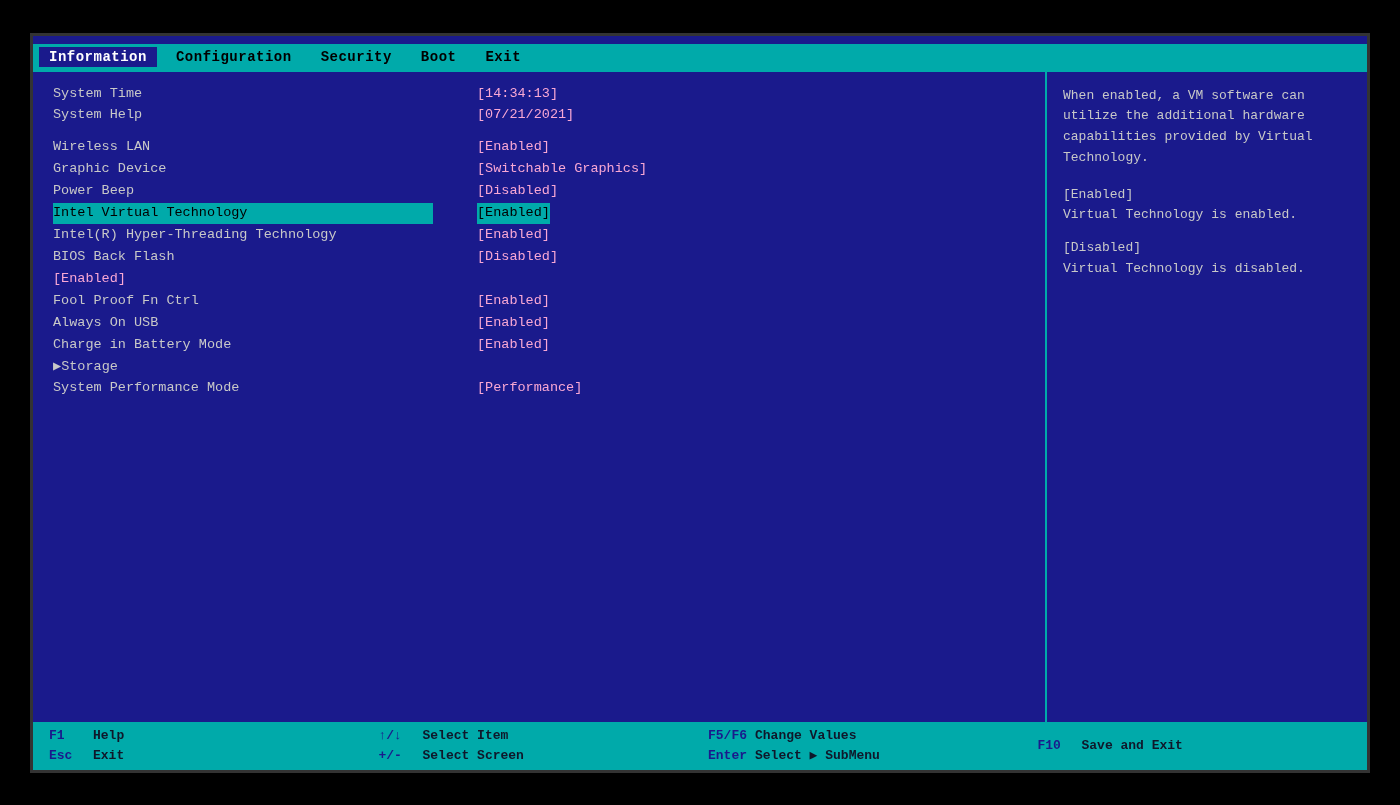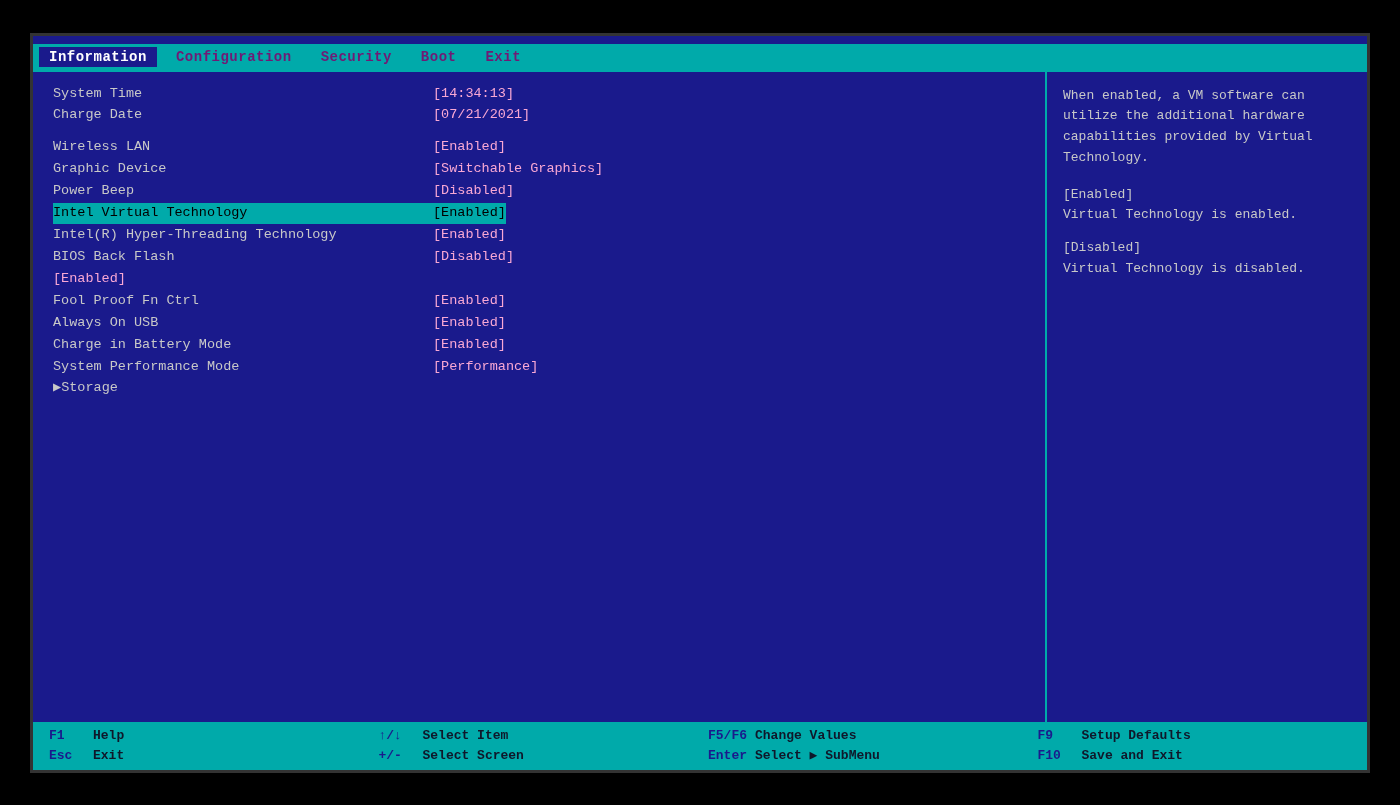--- a/index.html
+++ b/index.html
@@ -41,21 +41,21 @@
     }
     
     #menu-bar {
       background: #00aaaa;
       display: flex;
       flex-direction: row;
       padding: 3px 6px;
       gap: 9px;
     }
     .menu-item {
-      color: #701a75;
+      color: #000000;
       font-size: 14px;
       padding: 2px 10px;
       cursor: pointer;
       font-family: 'Courier New', Courier, monospace;
       font-weight: bold;
       letter-spacing: 0.5px;
     }
     .menu-item.active {
       background: #1a1a8c;
       color: #fff;
@@ -73,20 +73,21 @@
       padding: 12px 20px;
       border-right: 2px solid #00aaaa;
       color: #c8c8c8;
       font-size: 13.5px;
       line-height: 1.55;
     }
     .setting-row {
       display: flex;
       flex-direction: row;
       margin-bottom: 1px;
+      gap: 44px;
     }
     .setting-label {
       width: 380px;
       color: #c8c8c8;
       font-family: 'Courier New', Courier, monospace;
       font-size: 13.5px;
     }
     .setting-label.highlighted {
       background: #00aaaa;
       color: #000;
@@ -168,21 +169,21 @@
       <div class="menu-item">Exit</div>
     </div>
 
   <div id="main-area">
     <div id="config-panel">
         <div class="setting-row">
           <span class="setting-label">System Time</span>
           <span class="setting-value">[14:34:13]</span>
         </div>
         <div class="setting-row">
-          <span class="setting-label">Charge Date</span>
+          <span class="setting-label">System Help</span>
           <span class="setting-value">[07/21/2021]</span>
         </div>
         <div class="spacer-row"></div>
         <div class="setting-row">
           <span class="setting-label">Wireless LAN</span>
           <span class="setting-value">[Enabled]</span>
         </div>
         <div class="setting-row">
           <span class="setting-label">Graphic Device</span>
           <span class="setting-value">[Switchable Graphics]</span>
@@ -212,26 +213,26 @@
         </div>
         <div class="setting-row">
           <span class="setting-label">Always On USB</span>
           <span class="setting-value">[Enabled]</span>
         </div>
         <div class="setting-row">
           <span class="setting-label">Charge in Battery Mode</span>
           <span class="setting-value">[Enabled]</span>
         </div>
         <div class="setting-row">
+          <span class="setting-label">▶Storage</span>
+          <span class="setting-value"></span>
+        </div>
+        <div class="setting-row">
           <span class="setting-label">System Performance Mode</span>
           <span class="setting-value">[Performance]</span>
-        </div>
-        <div class="setting-row">
-          <span class="setting-label">▶Storage</span>
-          <span class="setting-value"></span>
         </div>
       </div>
     <div id="help-panel">
         <div class="help-text-block" style="margin-bottom: 16px;">When enabled, a VM software can utilize
 the additional hardware capabilities
 provided by Virtual Technology.</div>
         <div class="help-text-block">
           <div>[Enabled]</div>
           <div>Virtual Technology is enabled.</div>
         </div>
@@ -268,22 +269,18 @@
           <span class="status-key">F5/F6</span>
           <span class="status-desc">Change Values</span>
         </div>
         <div class="status-entry">
           <span class="status-key">Enter</span>
           <span class="status-desc">Select ▶ SubMenu</span>
         </div>
       </div>
       <div class="status-col">
         <div class="status-entry">
-          <span class="status-key">F9</span>
-          <span class="status-desc">Setup Defaults</span>
-        </div>
-        <div class="status-entry">
           <span class="status-key">F10</span>
           <span class="status-desc">Save and Exit</span>
         </div>
       </div>
     </div>
 </div>
 
 </body></html>

